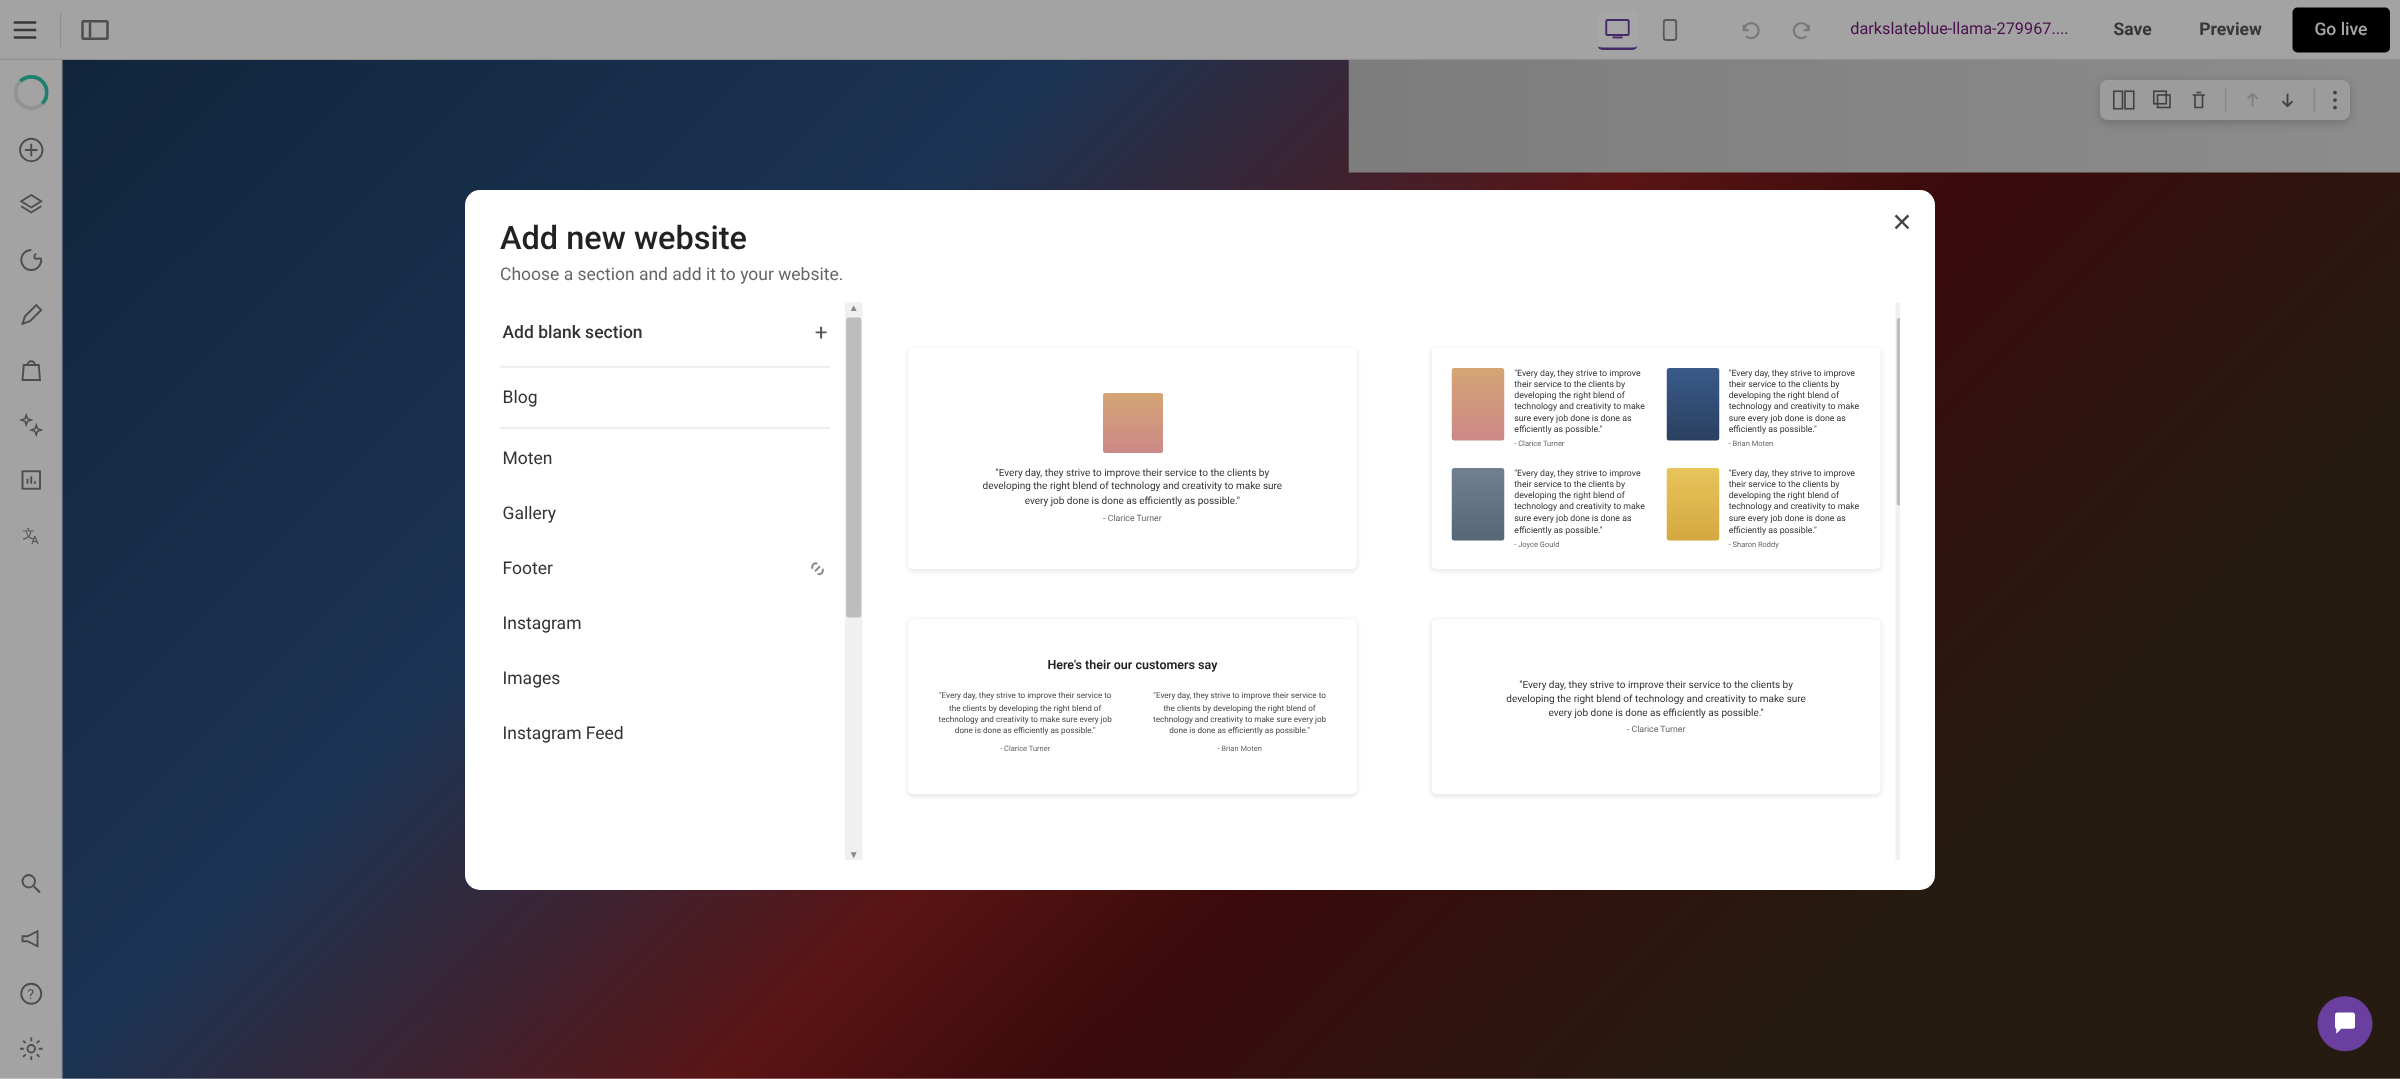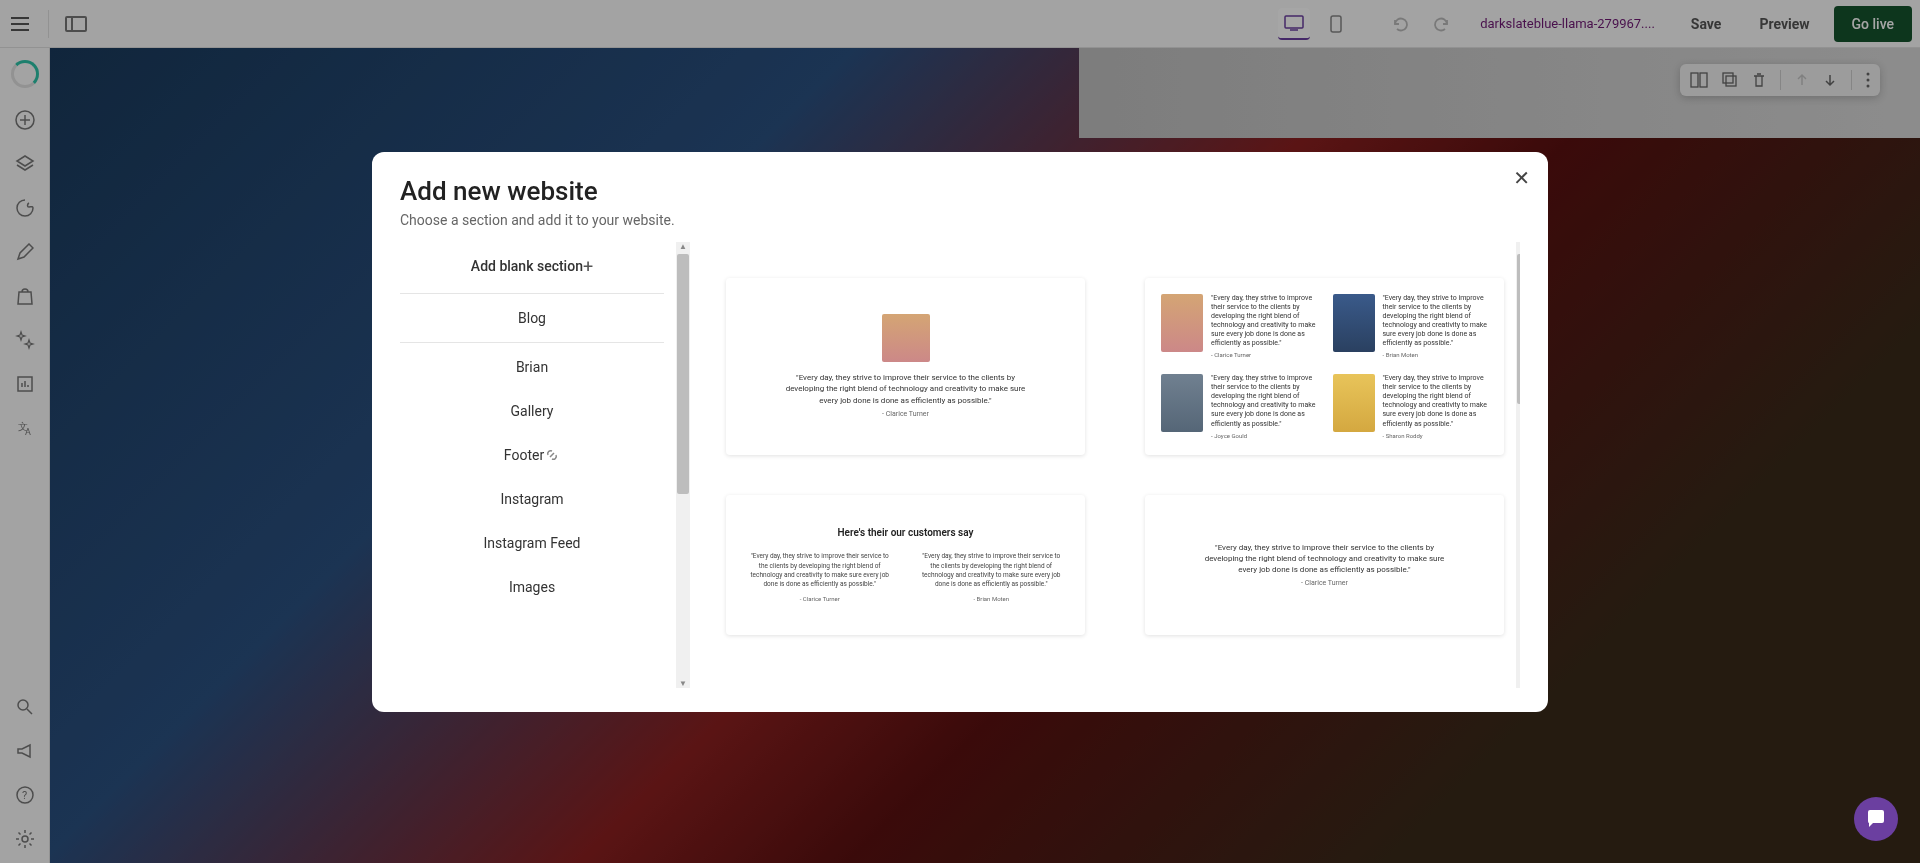--- a/index.html
+++ b/index.html
@@ -11,21 +11,21 @@
 .hamburger { width: 24px; height: 24px; display: flex; flex-direction: column; justify-content: center; gap: 4px; cursor: pointer; }
 .hamburger span { height: 2px; background: #555; width: 18px; margin: 0 auto; }
 .panel-icon { width: 22px; height: 16px; border: 2px solid #777; border-radius: 2px; position: relative; cursor: pointer; }
 .panel-icon::before { content: ''; position: absolute; left: 4px; top: 0; bottom: 0; width: 2px; background: #777; }
 .top-spacer { flex: 1; }
 .top-right { display: flex; align-items: center; gap: 10px; }
 .device-btn { width: 32px; height: 32px; display: flex; align-items: center; justify-content: center; border-radius: 4px; cursor: pointer; }
 .device-btn.active { background: #fff; border-bottom: 2px solid #6b3fa0; }
 .url-display { font-size: 13px; color: #701a75; padding: 0 12px; max-width: 220px; overflow: hidden; text-overflow: ellipsis; white-space: nowrap; }
 .text-btn { font-size: 14px; color: #555; padding: 8px 14px; cursor: pointer; font-weight: 700; }
-.go-live-btn { background: #14532d; color: #fff; padding: 10px 18px; border-radius: 4px; font-weight: 500; font-size: 14px; cursor: pointer; }
+.go-live-btn { background: #000000; color: #fff; padding: 10px 18px; border-radius: 4px; font-weight: 500; font-size: 14px; cursor: pointer; }
 
 
 .left-rail { position: absolute; left: 0; top: 48px; bottom: 0; width: 50px; background: #fafafa; border-right: 1px solid #e0e0e0; display: flex; flex-direction: column; align-items: center; padding: 12px 0; gap: 20px; }
 .rail-icon { width: 24px; height: 24px; display: flex; align-items: center; justify-content: center; color: #666; cursor: pointer; }
 .rail-spacer { flex: 1; }
 .progress-ring { width: 28px; height: 28px; border: 3px solid #e0e0e0; border-top-color: #2dc4a8; border-right-color: #2dc4a8; border-radius: 50%; }
 
 
 .canvas { position: absolute; left: 50px; top: 48px; right: 0; bottom: 0; background: linear-gradient(135deg, #1a3a5c 0%, #2a5080 30%, #8b2020 50%, #5a1010 60%, #3a2a1a 80%); }
 .canvas::before { content:''; position:absolute; top:0; right:0; width:45%; height:90px; background: linear-gradient(90deg, #c0c0c0, #d8d8d8); }
@@ -35,21 +35,21 @@
 
 
 .overlay { position: absolute; inset: 0; background: rgba(0,0,0,0.35); z-index: 10; }
 .modal { position: absolute; left: 50%; top: 50%; transform: translate(-50%, -50%); width: 1176px; height: 560px; background: #fff; border-radius: 12px; padding: 24px 28px; display: flex; flex-direction: column; }
 .modal-close { position: absolute; right: 18px; top: 14px; font-size: 20px; cursor: pointer; color: #444; }
 .modal-title { font-size: 26px; font-weight: 500; color: #222; margin-bottom: 6px; }
 .modal-sub { font-size: 14px; color: #666; margin-bottom: 14px; }
 
 .modal-body { display: flex; gap: 12px; flex: 1; min-height: 0; }
 .categories { width: 264px; overflow-y: auto; border-right: 0; position: relative; }
-.cat-item { padding: 14px 2px; font-size: 14px; color: #333; cursor: pointer; display: flex; align-items: center; justify-content: center; }
+.cat-item { padding: 14px 2px; font-size: 14px; color: #333; cursor: pointer; display: flex; align-items: center; justify-content: space-between; }
 .cat-divider { border-bottom: 1px solid #e5e5e5; margin: 2px 0; }
 .sell-badge { background: #6b3fa0; color: #fff; font-size: 11px; padding: 3px 10px; border-radius: 10px; font-weight: 600; }
 .link-icon-small { color: #888; }
 .plus-icon { font-size: 18px; color: #555; font-weight: 400; }
 
 .cat-scroll { width: 14px; background: #f0f0f0; position: relative; }
 .cat-thumb { position: absolute; left: 1px; right: 1px; top: 12px; height: 240px; background: #bdbdbd; border-radius: 2px; }
 .cat-arrow { position: absolute; left: 0; right: 0; text-align: center; font-size: 8px; color: #888; }
 
 .previews { flex: 1; overflow-y: auto; padding: 0 16px 0 24px; position: relative; }
@@ -255,41 +255,41 @@
         <div class="cat-item">
           <span style="font-weight:500;">Add blank section</span>
           <span class="plus-icon">+</span>
         </div>
         <div class="cat-divider"></div>
         <div class="cat-item">
             <span>Blog</span>
           </div>
         <div class="cat-divider"></div>
         <div class="cat-item">
-            <span>Brian</span>
+            <span>Moten</span>
           </div>
         <div class="cat-item">
             <span>Gallery</span>
           </div>
         <div class="cat-item">
           <span>Footer</span>
           <span class="link-icon-small">
               <svg width="16" height="16" viewBox="0 0 16 16">
                 <path d="M6 10 L10 6 M4 8 A3 3 0 0 1 8 4 M12 8 A3 3 0 0 1 8 12" fill="none" stroke="#888" stroke-width="1.5"></path>
               </svg>
             </span>
         </div>
         <div class="cat-item">
             <span>Instagram</span>
           </div>
         <div class="cat-item">
+            <span>Images</span>
+          </div>
+        <div class="cat-item">
             <span>Instagram Feed</span>
-          </div>
-        <div class="cat-item">
-            <span>Images</span>
           </div>
       </div>
 
       <div class="cat-scroll">
         <div class="cat-arrow" style="top:0;">▲</div>
         <div class="cat-thumb"></div>
         <div class="cat-arrow" style="bottom:0;">▼</div>
       </div>
 
       <div class="previews">

